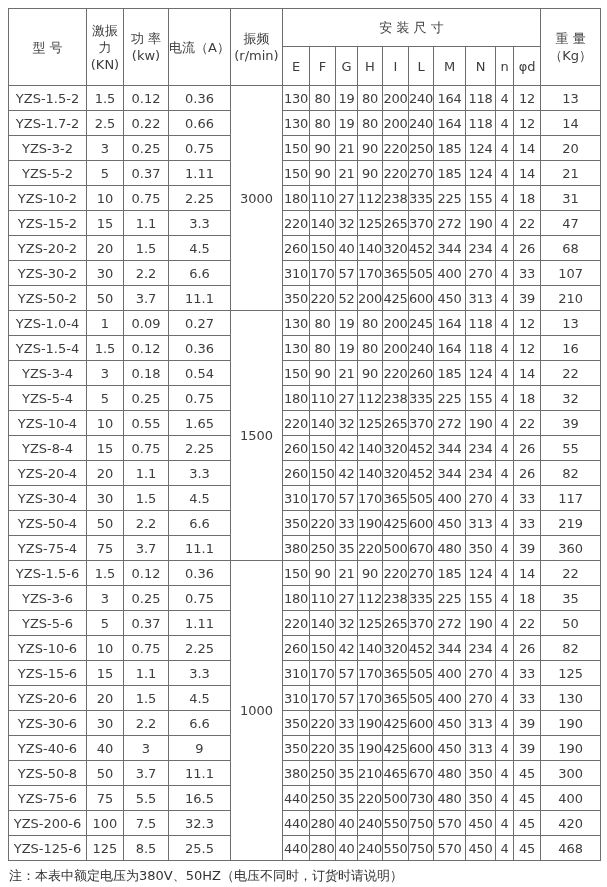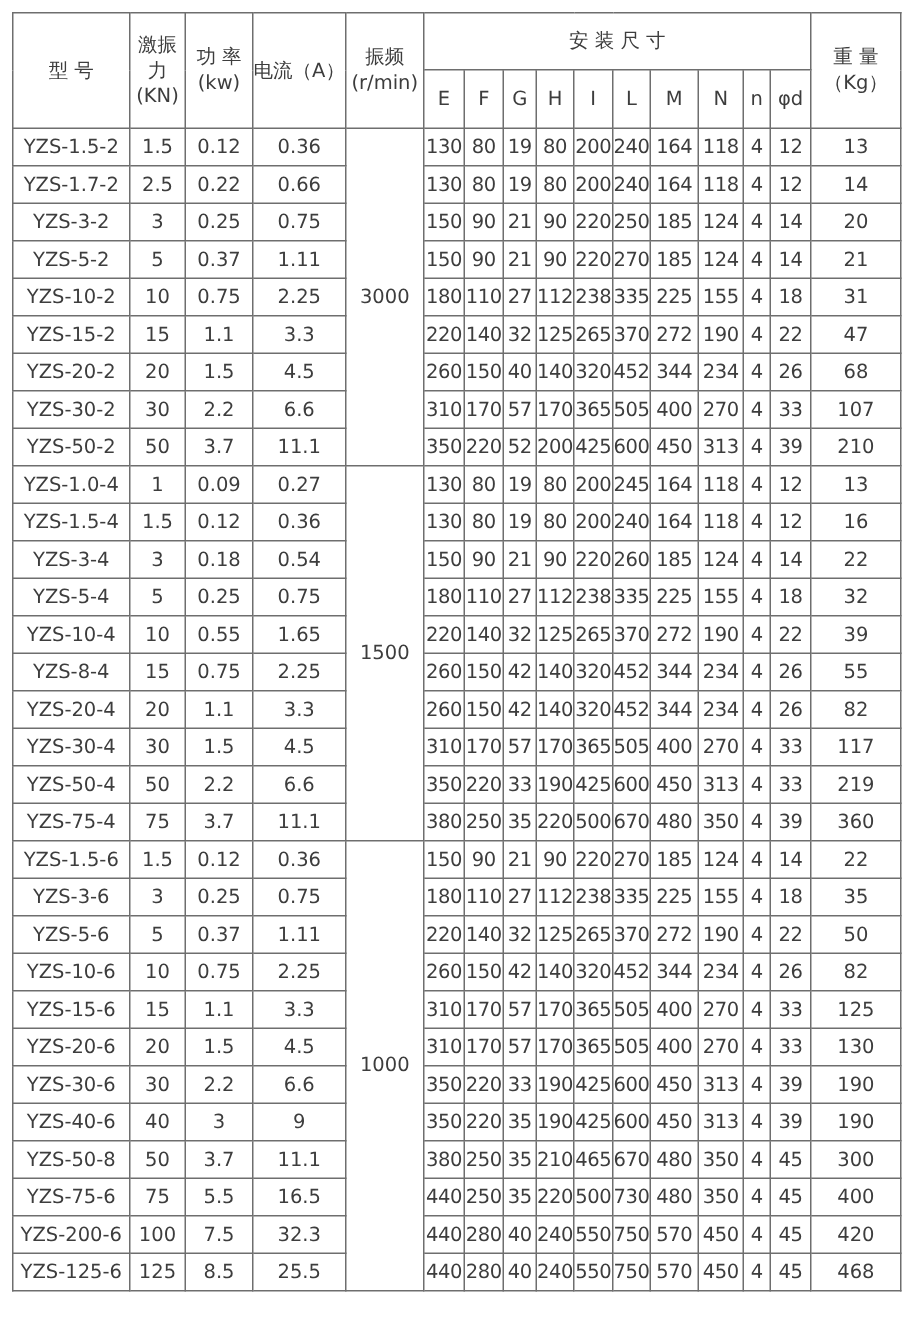--- a/index.html
+++ b/index.html
@@ -632,13 +632,14 @@
           <td class="dim-cell">550</td>
           <td class="dim-cell">750</td>
           <td class="dim-cell">570</td>
           <td class="dim-cell">450</td>
           <td class="dim-cell">4</td>
           <td class="dim-cell">45</td>
           <td class="weight-cell">468</td>
         </tr>
       </tbody>
   </table>
+  <div class="note">注：本表中额定电压为380V、50HZ（电压不同时，订货时请说明）</div>
 </div>
 
 </body></html>

